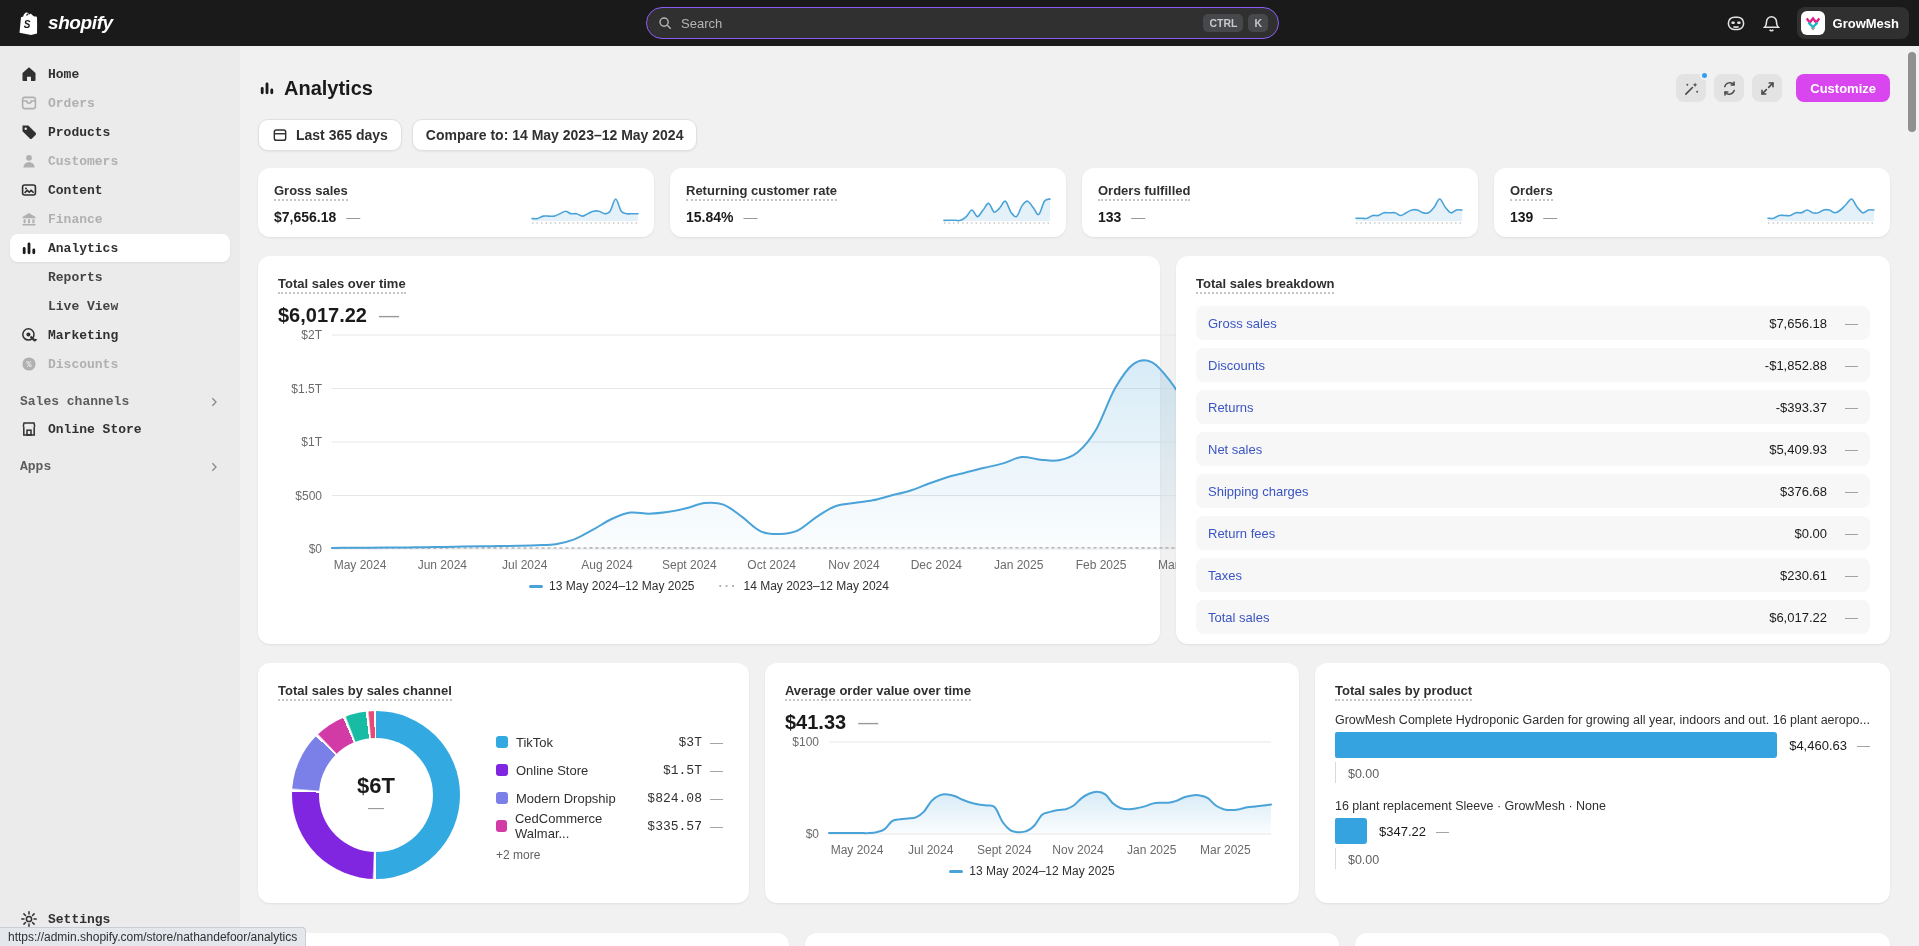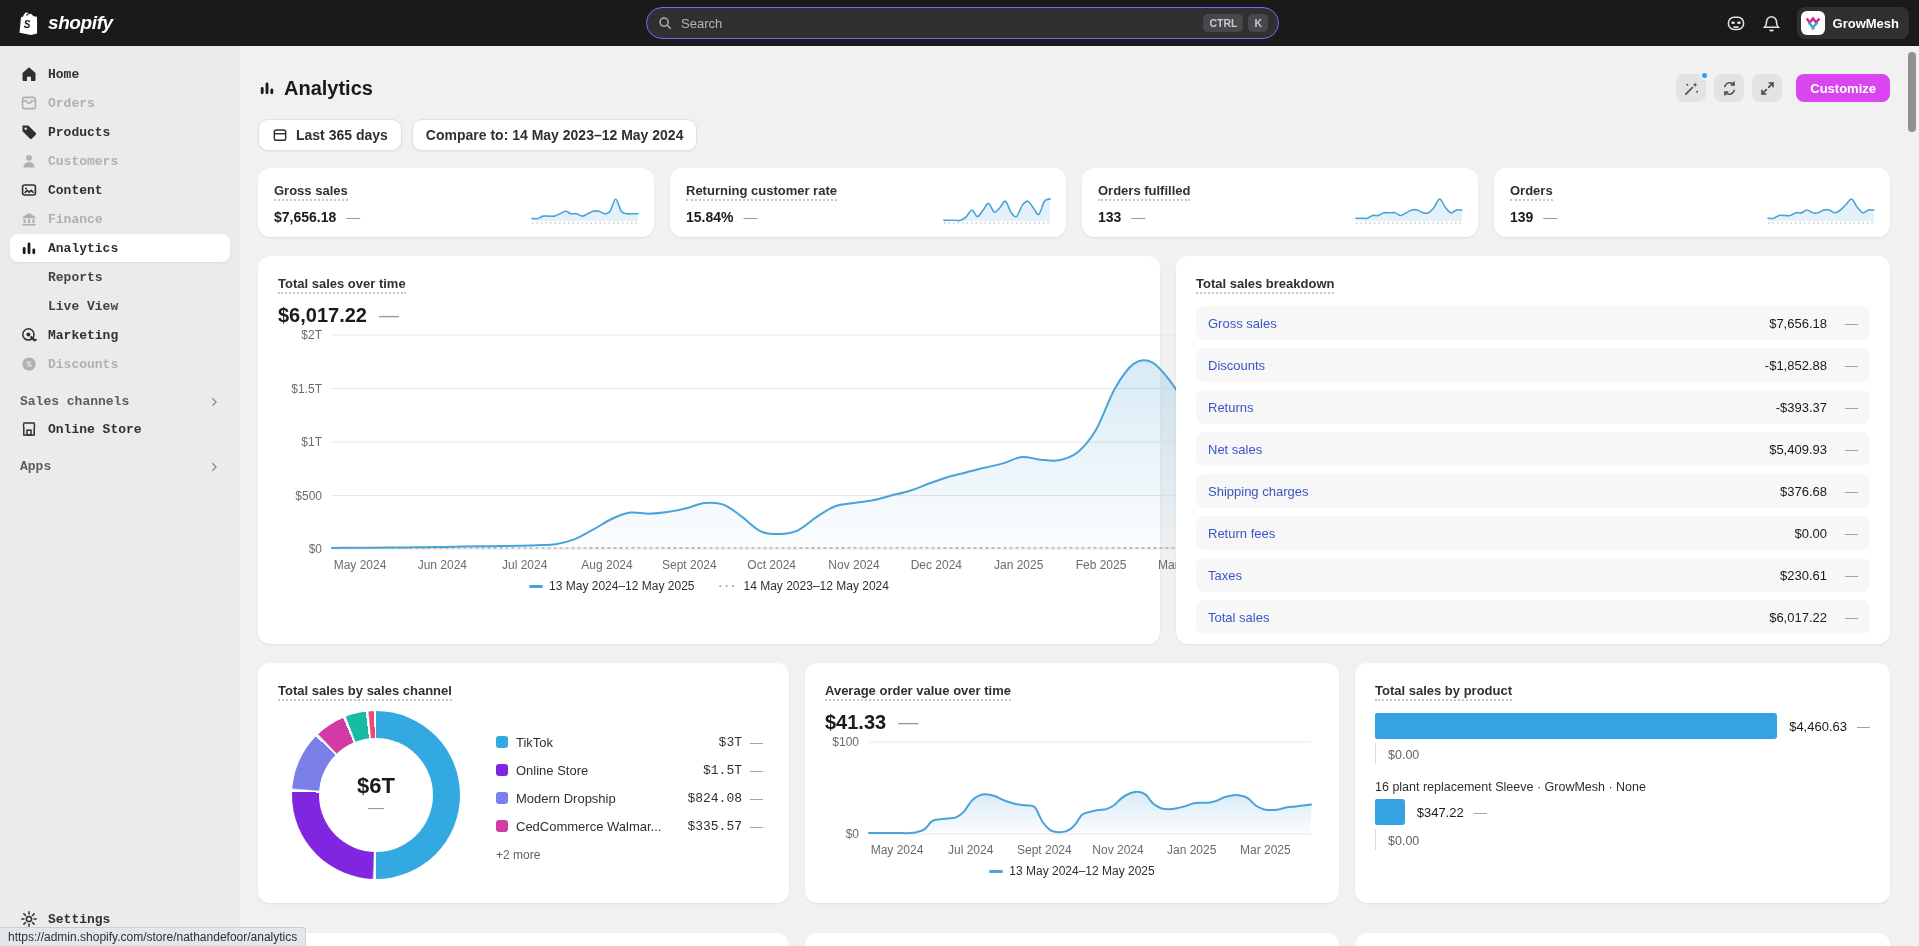--- a/index.html
+++ b/index.html
@@ -579,20 +579,21 @@
           <span class="leg-item">
               <span class="leg-line"></span>
               <span>13 May 2024–12 May 2025</span>
             </span>
         </div>
       </div>
 
       <div class="card product-card">
         <span class="card-title">Total sales by product</span>
         <div class="prod-group">
+          <div class="prod-label">GrowMesh Complete Hydroponic Garden for growing all year, indoors and out. 16 plant aeropo...</div>
           <div class="prod-bar-row">
             <div class="prod-bar" style="width: 85%;"></div>
             <div class="prod-val">
                 <span>$4,460.63</span>
                 <span class="dash">—</span>
               </div>
           </div>
           <div class="prod-zero">$0.00</div>
         </div>
         <div class="prod-group" style="margin-top:16px;">

